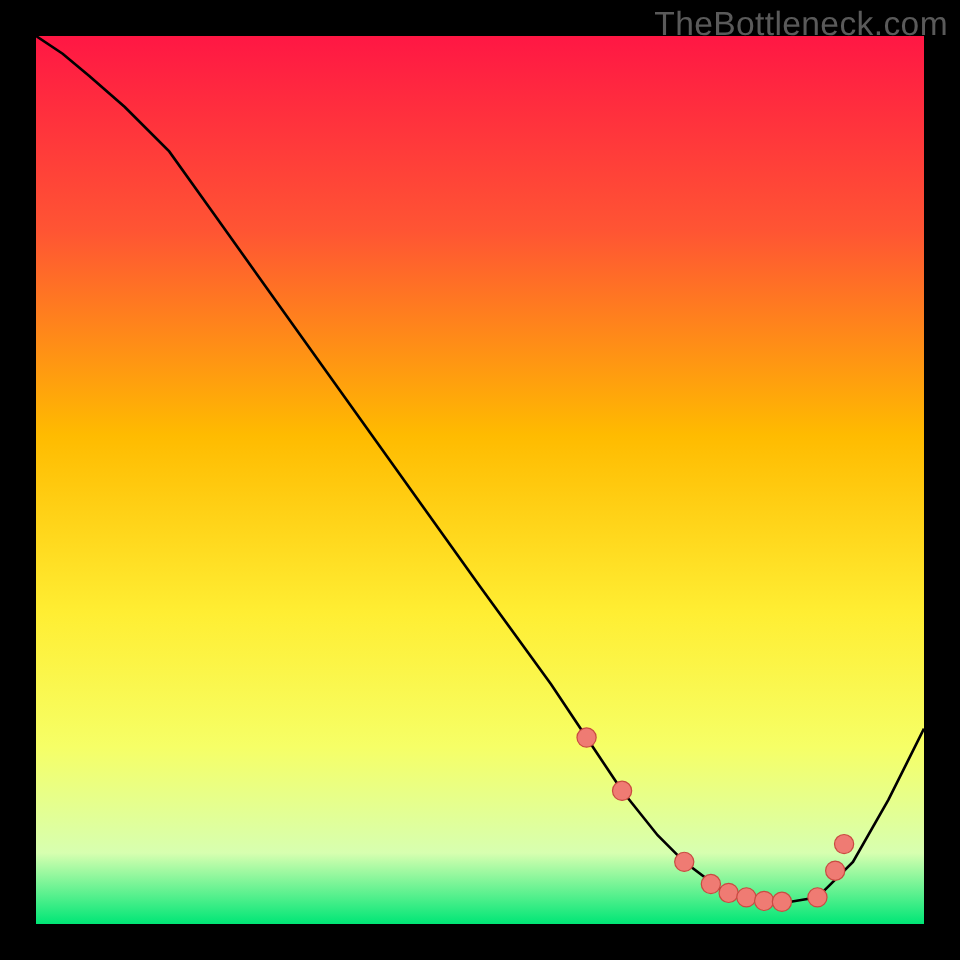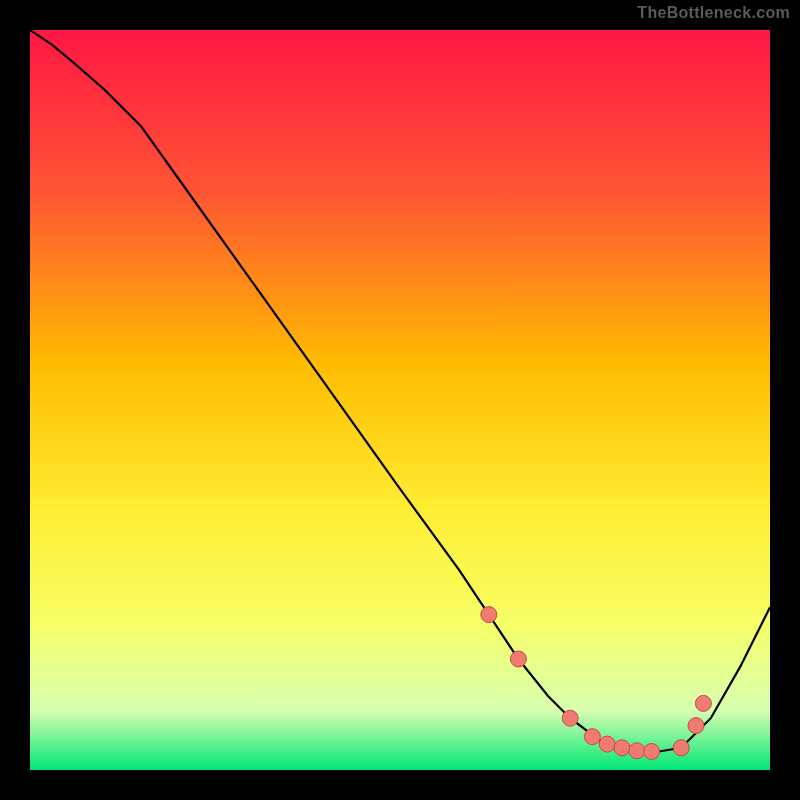--- a/index.html
+++ b/index.html
@@ -15,22 +15,22 @@
     position: relative;
     width: 800px;
     height: 800px;
     background: #000;
   }
   .watermark {
     position: absolute;
     top: 4px;
     right: 10px;
     color: #5a5a5a;
-    font-size: 16px;
-    font-weight: 700;
+    font-size: 28px;
+    font-weight: 400;
     letter-spacing: 0.3px;
     user-select: none;
   }
   .plot-area {
     position: absolute;
     left: 30px;
     top: 30px;
     width: 740px;
     height: 740px;
   }

